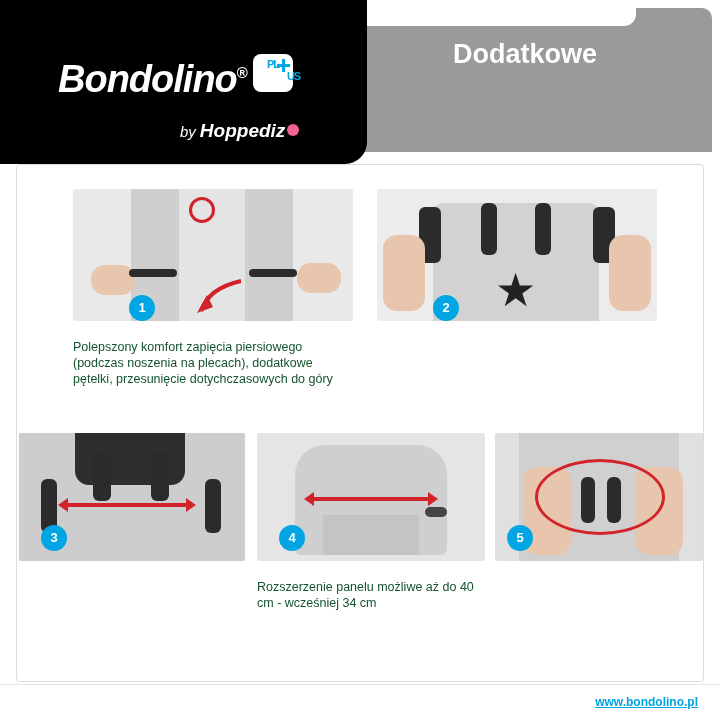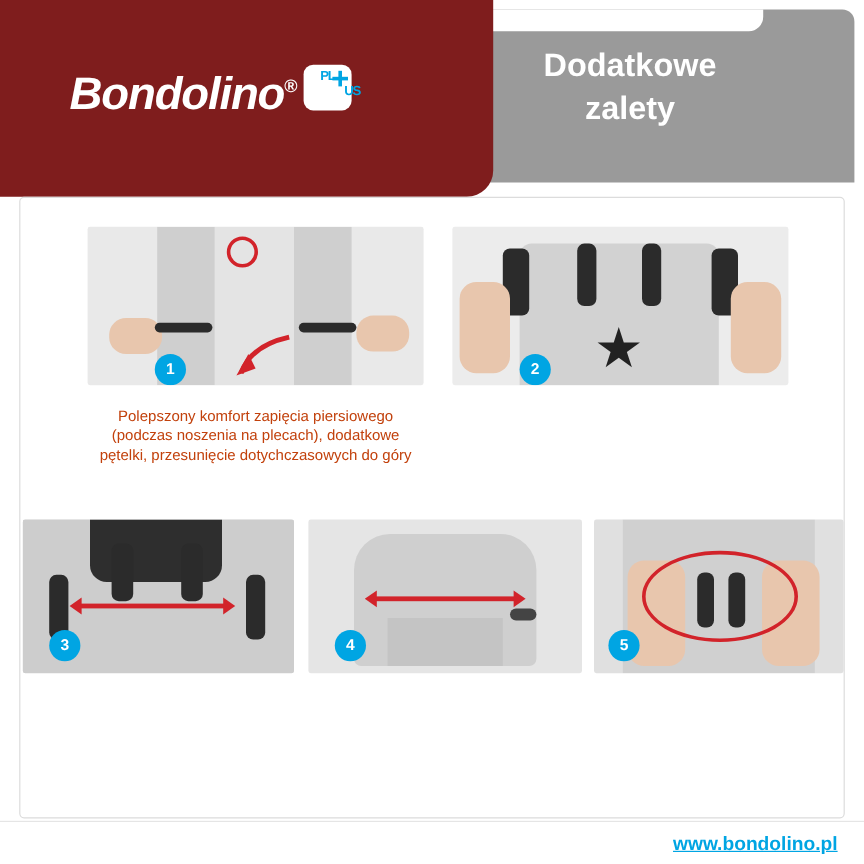--- a/index.html
+++ b/index.html
@@ -41,22 +41,22 @@
     width: 330px;
     text-align: center;
     color: #ffffff;
     font-size: 27px;
     line-height: 36px;
     font-weight: bold;
   }
   .blue-box {
     position: absolute;
     left: 0; top: 0;
-    width: 411px; height: 164px;
-    background: #7f1d1d;
+    width: 367px; height: 164px;
+    background: #000000;
     border-radius: 0 0 22px 0;
   }
   .logo-wrap {
     position: absolute;
     left: 58px; top: 52px;
     color: #ffffff;
   }
   .logo-main {
     font-size: 38px;
     font-weight: bold;
@@ -136,37 +136,36 @@
     position: absolute;
     left: 0; bottom: 0;
     width: 720px; height: 36px;
     background: #ffffff;
     border-top: 1px solid #e5e5e5;
   }
   .footer-url {
     position: absolute;
     right: 22px; top: 10px;
     color: #00a5e3;
-    font-size: 16px;
+    font-size: 12px;
     font-weight: bold;
   }
 
   
   .panel { position: absolute; }
   .photo {
     position: relative;
     border-radius: 2px;
     overflow: hidden;
     background: #d8d8d8;
   }
   .caption {
-    text-align: center;
     font-size: 12.5px;
     line-height: 16px;
-    color: #c2410c;
+    color: #14532d;
     margin-top: 18px;
   }
   .badge {
     position: absolute;
     width: 26px; height: 26px;
     border-radius: 50%;
     background: #00a5e3;
     color: #ffffff;
     font-size: 13px;
     font-weight: bold;
@@ -219,33 +218,35 @@
 </head>
 <body>
 
 <div id="page">
 
   <div class="header-band">
     <div class="header-gray"></div>
     <div class="header-gray-notch"></div>
     <div class="header-title">
       <div>Dodatkowe</div>
-      <div>zalety</div>
     </div>
 
     <div class="blue-box">
       <div class="logo-wrap">
         <span class="logo-main">
           <span>Bondolino</span><span class="logo-reg">®</span>
           <span class="logo-plus">
             <span class="pl">PL</span>
             <span class="us">US</span>
             <span class="cross"></span>
           </span>
         </span>
+      </div>
+      <div class="logo-by">
+        <span>by</span><span class="logo-hoppediz">Hoppediz</span><span class="hoppediz-dot"></span>
       </div>
     </div>
   </div>
 
   <div class="frame">
 
     <div class="panel" style="left:56px; top:24px; width:280px;">
       <div class="photo" style="width:280px;height:132px;background:#e9e9e9;">
         <div class="fabric" style="left:58px;top:0;width:48px;height:132px;background:#cfcfcf;"></div>
         <div class="fabric" style="left:172px;top:0;width:48px;height:132px;background:#cfcfcf;"></div>
@@ -292,20 +293,21 @@
     </div>
 
     <div class="panel" style="left:240px; top:268px; width:228px;">
       <div class="photo" style="width:228px;height:128px;background:#e5e5e5;">
         <div class="fabric" style="left:38px;top:12px;width:152px;height:110px;background:#cfcfcf;border-radius:30px 30px 6px 6px;"></div>
         <div class="fabric" style="left:66px;top:82px;width:96px;height:40px;background:#c4c4c4;"></div>
         <div class="arrow-red" style="left:56px;top:64px;width:116px;"></div>
         <div class="dark-strap" style="left:168px;top:74px;width:22px;height:10px;background:#444;"></div>
         <div class="badge" style="left:22px;top:92px;">4</div>
       </div>
+      <div class="caption">Rozszerzenie panelu możliwe aż do 40 cm - wcześniej 34 cm</div>
     </div>
 
     <div class="panel" style="left:478px; top:268px; width:208px;">
       <div class="photo" style="width:208px;height:128px;background:#e0e0e0;">
         <div class="fabric" style="left:24px;top:0;width:160px;height:128px;background:#d0d0d0;"></div>
         <div class="hand" style="left:28px;top:34px;width:48px;height:88px;"></div>
         <div class="hand" style="left:140px;top:34px;width:48px;height:88px;"></div>
         <div class="dark-strap" style="left:86px;top:44px;width:14px;height:46px;"></div>
         <div class="dark-strap" style="left:112px;top:44px;width:14px;height:46px;"></div>
         <div class="circle-red" style="left:40px;top:26px;width:130px;height:76px;"></div>

